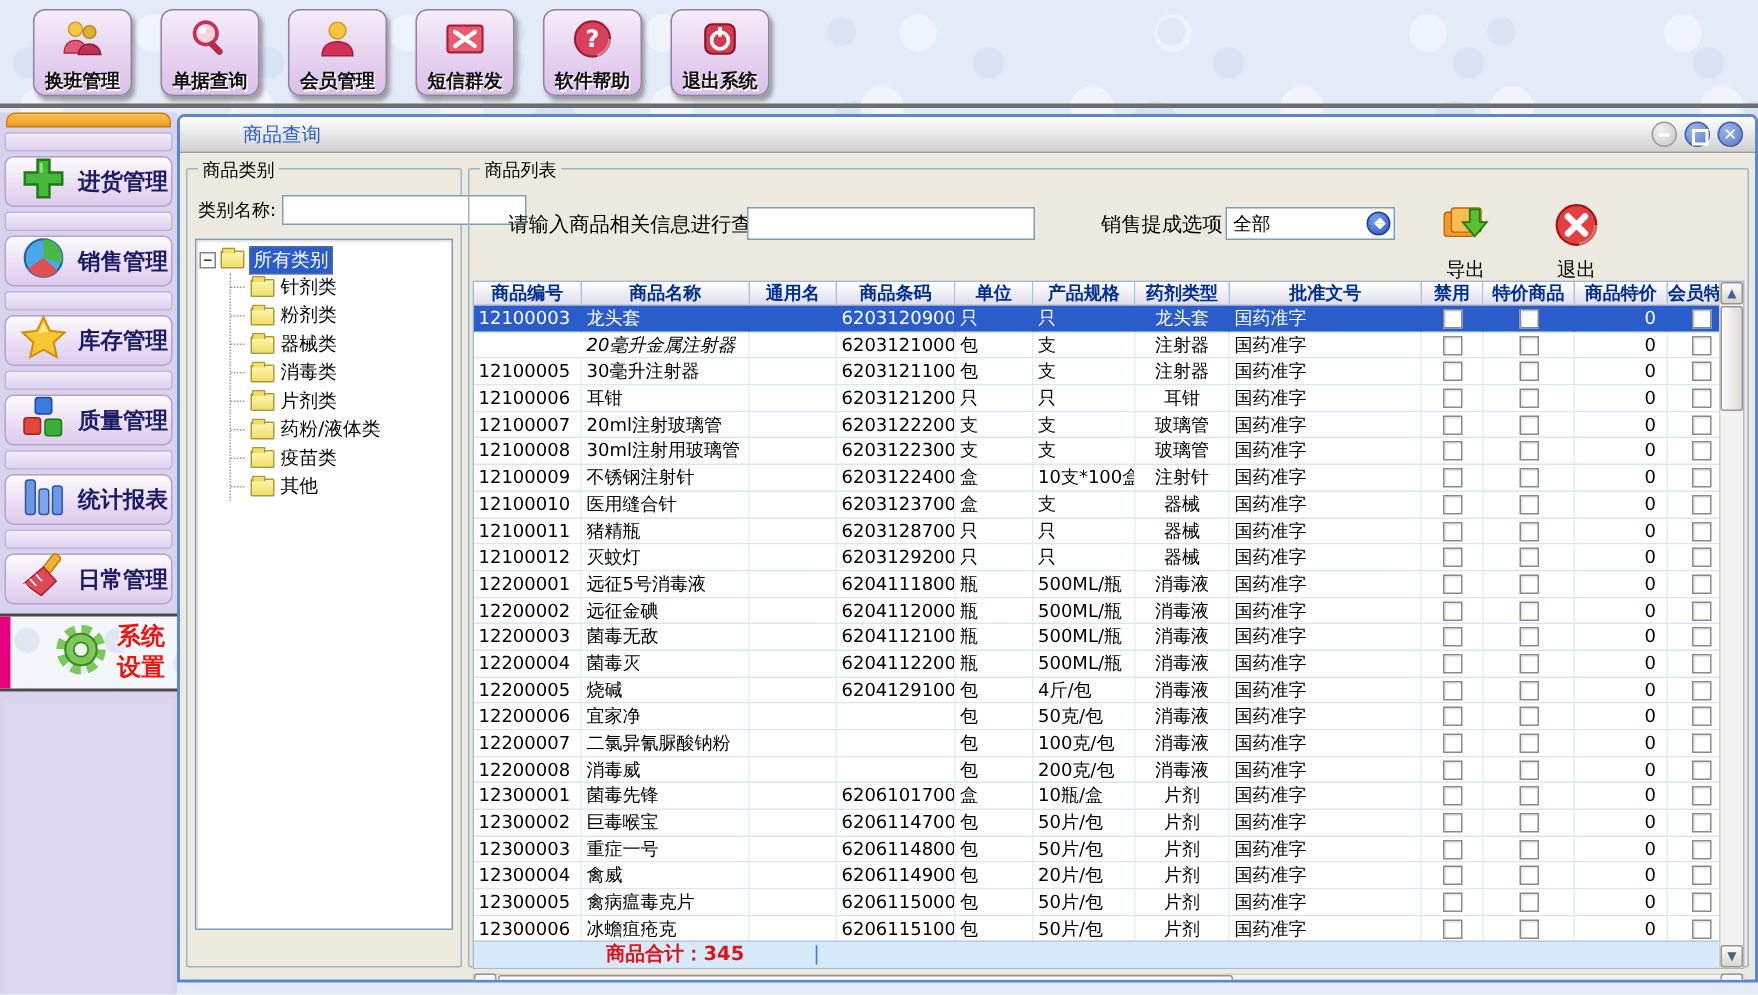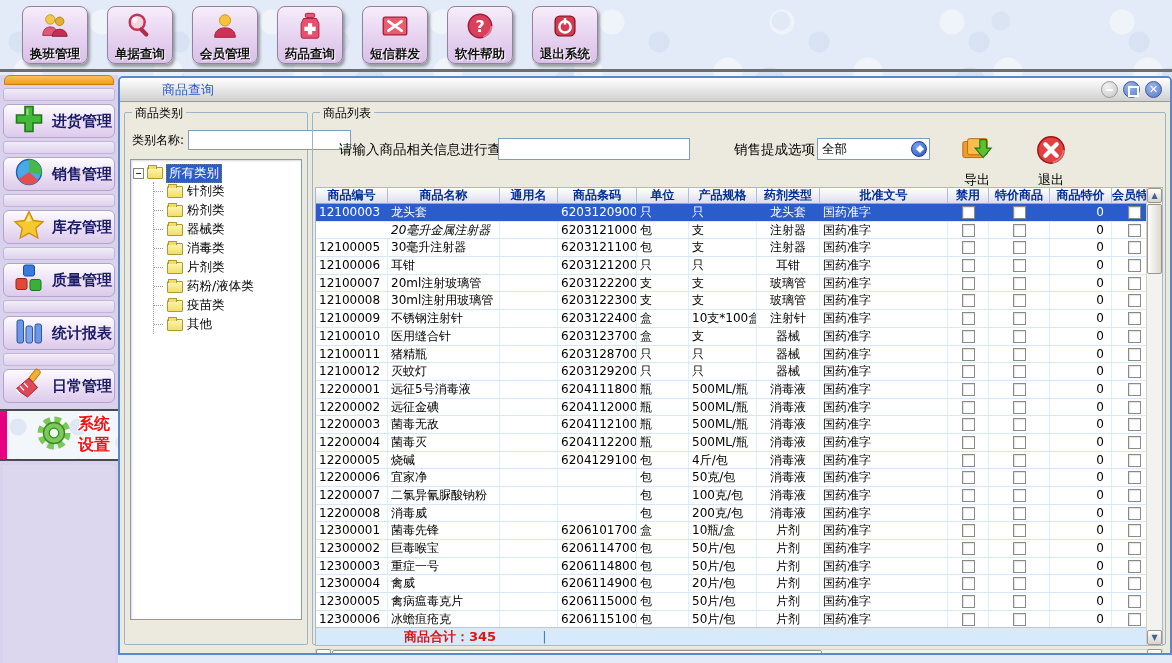--- a/index.html
+++ b/index.html
@@ -171,29 +171,20 @@
     </div>
     <div class="tool-btn">
       <span><svg viewBox="0 0 32 32">
           <circle cx="16" cy="10" r="6" fill="#f5c33c" stroke="#c89820"></circle>
           <path d="M5 28c0-7 4.8-10 11-10s11 3 11 10z" fill="#d23054" stroke="#981c38"></path>
         </svg></span>
       <div class="tb-label">会员管理</div>
     </div>
     <div class="tool-btn">
       <span><svg viewBox="0 0 32 32">
-          <rect x="11" y="2.5" width="10" height="4.5" rx="1.5" fill="#e05a73" stroke="#a8203f"></rect>
-          <path d="M9 8h14l2.5 5.5V27a2 2 0 0 1-2 2H8.5a2 2 0 0 1-2-2V13.5z" fill="#e8506e" stroke="#a8203f"></path>
-          <rect x="13.8" y="13" width="4.5" height="12" fill="#fff"></rect>
-          <rect x="10" y="16.7" width="12" height="4.6" fill="#fff"></rect>
-        </svg></span>
-      <div class="tb-label">药品查询</div>
-    </div>
-    <div class="tool-btn">
-      <span><svg viewBox="0 0 32 32">
           <rect x="3.5" y="6.5" width="25" height="19" rx="2" fill="#e85c6e" stroke="#a82040" stroke-width="1.5"></rect>
           <path d="M9 11l14 10M23 11L9 21" stroke="#fff" stroke-width="3" stroke-linecap="round"></path>
         </svg></span>
       <div class="tb-label">短信群发</div>
     </div>
     <div class="tool-btn">
       <span><svg viewBox="0 0 32 32">
           <circle cx="16" cy="16" r="12.5" fill="#d8405c" stroke="#9e1c38" stroke-width="1.5"></circle>
           <circle cx="16" cy="16" r="12.5" fill="none" stroke="rgba(255,255,255,.4)" stroke-width="2.5" stroke-dasharray="16 62"></circle>
           <text x="16" y="22" text-anchor="middle" font-size="17" font-weight="bold" fill="#fff">?</text>

